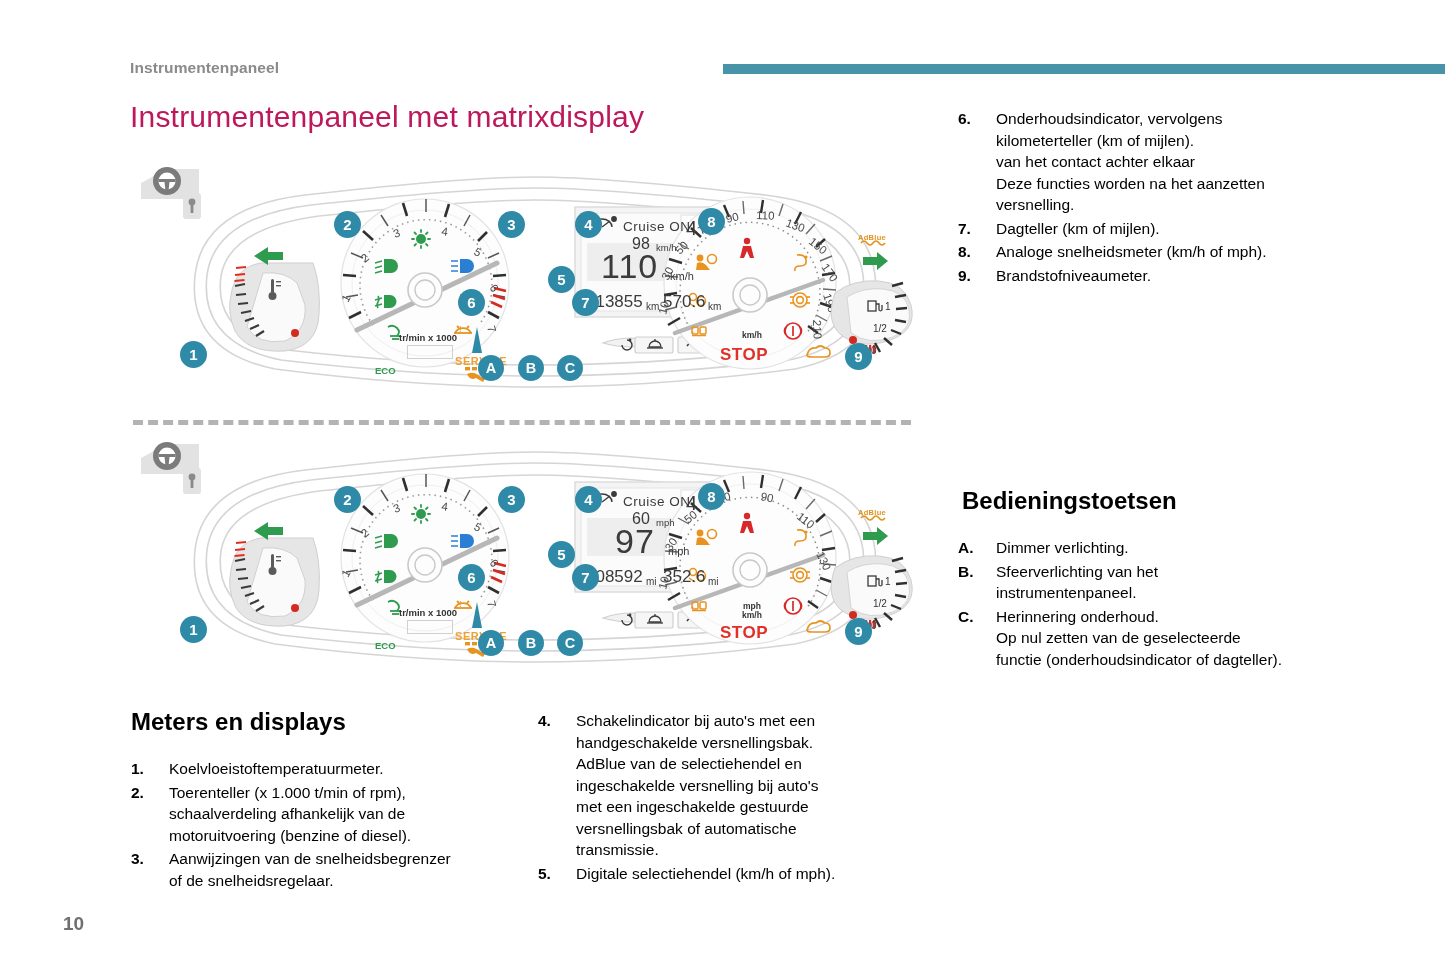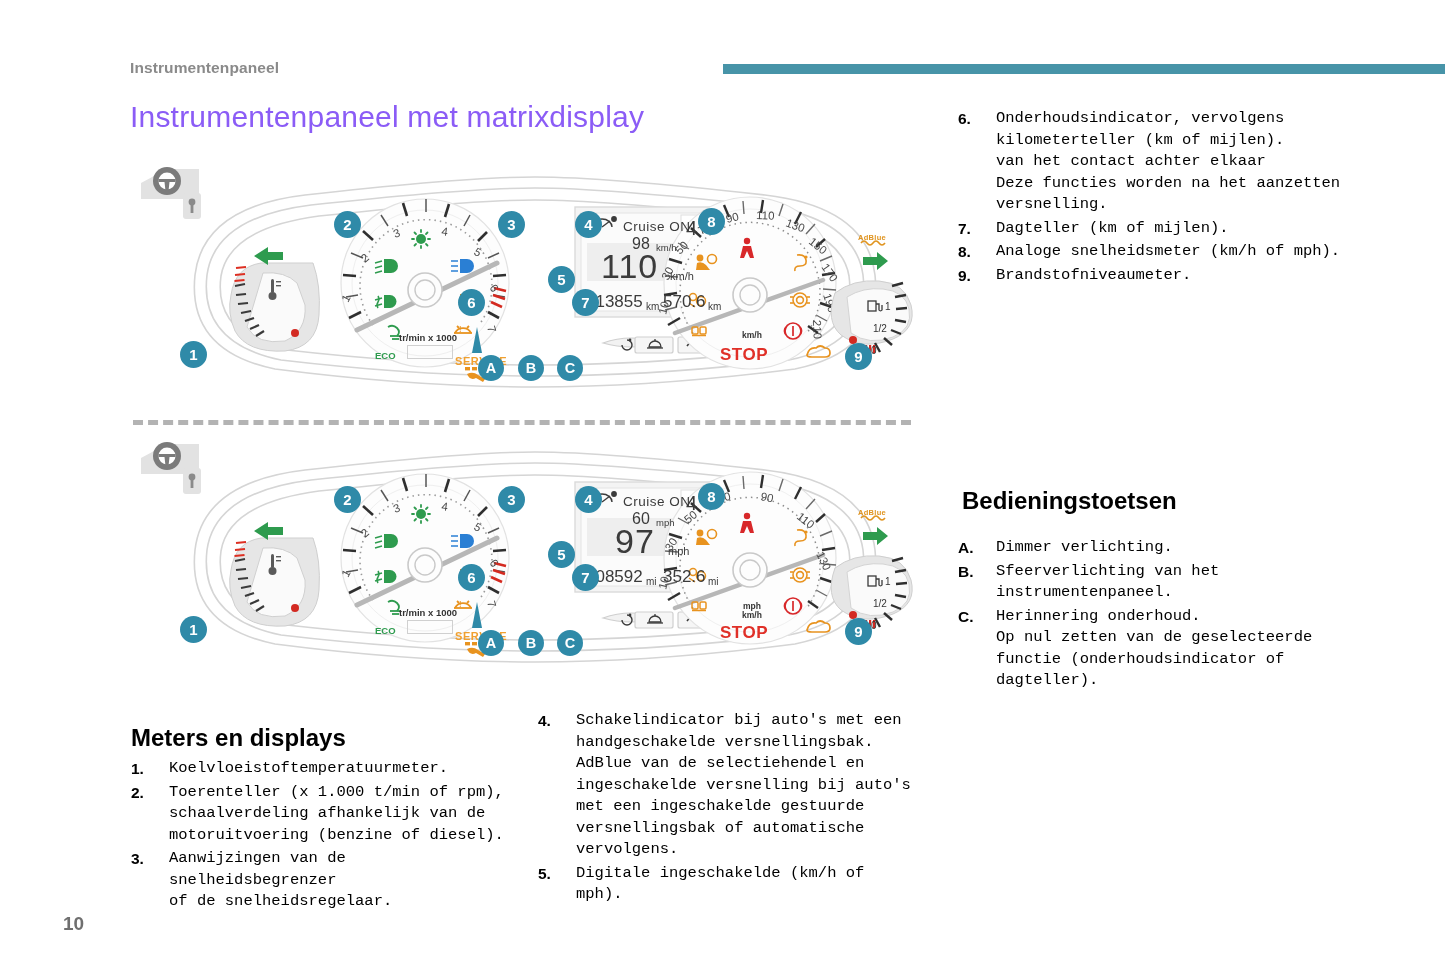--- a/index.html
+++ b/index.html
@@ -15,45 +15,45 @@
   .chapter-label {
     position: absolute; left: 130px; top: 59px;
     font-size: 15.5px; color: #8a8a8a; letter-spacing: .1px; font-weight: bold;
   }
   .header-rule {
     position: absolute; left: 723px; top: 64px; width: 722px; height: 10px;
     background: #4794a8;
   }
   .page-title {
     position: absolute; left: 130px; top: 100px;
-    font-size: 30px; color: #8b5cf6; font-weight: 400; letter-spacing: .2px;
+    font-size: 30px; color: #be185d; font-weight: 400; letter-spacing: .2px;
     white-space: nowrap;
   }
 
   
   .numlist { position: absolute; }
   .numlist .row { display: flex; margin-bottom: 2px; }
   .numlist .num {
     font-weight: bold; font-size: 15.5px; color: #000;
     width: 38px; flex: 0 0 38px; line-height: 21.5px;
   }
   .numlist .txt { font-size: 15.5px; color: #000; line-height: 21.5px; }
-  .numlist .txt p { margin: 0; font-family: Liberation Mono, monospace; }
+  .numlist .txt p { margin: 0; }
 
   .section-head {
     position: absolute; font-size: 24px; font-weight: bold; color: #000;
   }
 
   
   #list-right-top { left: 958px; top: 108px; width: 400px; }
   #bedienings-head { left: 962px; top: 487px; }
   #list-controls { left: 958px; top: 537px; width: 400px; }
 
   
-  #meters-head { left: 131px; top: 708px; margin-top: 16px; }
+  #meters-head { left: 131px; top: 708px; }
   #list-bottom-left { left: 131px; top: 758px; width: 380px; }
   #list-bottom-mid  { left: 538px; top: 710px; width: 380px; }
 
   .page-number {
     position: absolute; left: 63px; top: 913px;
     font-size: 19px; font-weight: bold; color: #6f6f6f;
   }
 
   
   .divider {
@@ -90,21 +90,21 @@
   .mx-odounit { font-size: 10px; }
 
   .svc { position: absolute; z-index: 10; color: #f0a030;
          font-size: 11px; font-weight: bold; letter-spacing: .6px; }
 
   .gaugetxt { position: absolute; z-index: 9; white-space: nowrap;
               font-family: "Liberation Sans", sans-serif; }
   .tick-num { font-size: 11.5px; fill: #4a4a4a; }
   .stop { font-size: 17px; font-weight: bold; color: #e03028; letter-spacing: .5px; }
   .unit-lbl { font-size: 8.5px; font-weight: bold; color: #333; text-align:center; line-height:1.05;}
-  .eco { font-size: 9.5px; font-weight: bold; color: #2e9b4e; }
+  .eco { font-size: 9.5px; font-weight: bold; color: #2e9b4e; margin-top: 15px; }
   .tachounit { font-size: 9.5px; font-weight: bold; color: #333; }
   .adblue { font-size: 7.5px; font-weight: bold; color: #e0941f; letter-spacing:.3px;}
   .fuelnum { font-size: 10px; color: #333; }
 </style>
 </head>
 <body>
 
 <div class="page">
 
   <div class="chapter-label">Instrumentenpaneel</div>
@@ -892,25 +892,25 @@
   <div class="numlist" id="list-bottom-mid">
       <div class="row">
         <div class="num">4.</div>
         <div class="txt">
           <p>Schakelindicator bij auto's met een</p>
           <p>handgeschakelde versnellingsbak.</p>
           <p>AdBlue van de selectiehendel en</p>
           <p>ingeschakelde versnelling bij auto's</p>
           <p>met een ingeschakelde gestuurde</p>
           <p>versnellingsbak of automatische</p>
-          <p>vervolgens.</p>
+          <p>transmissie.</p>
         </div>
       </div>
       <div class="row">
         <div class="num">5.</div>
         <div class="txt">
-          <p>Digitale ingeschakelde (km/h of mph).</p>
+          <p>Digitale selectiehendel (km/h of mph).</p>
         </div>
       </div>
     </div>
 
   <div class="page-number">10</div>
 </div>
 
 </body></html>

